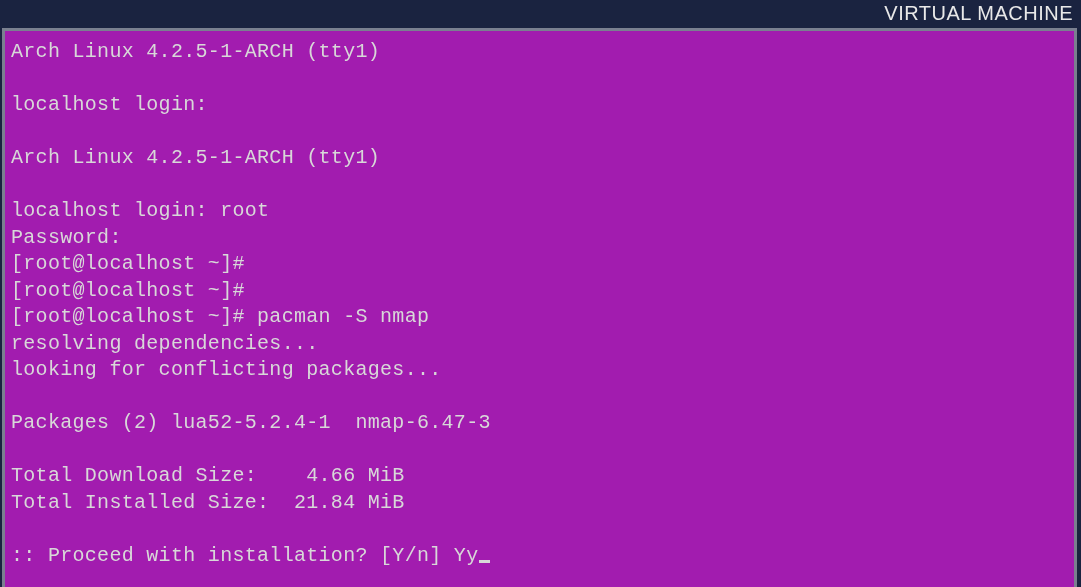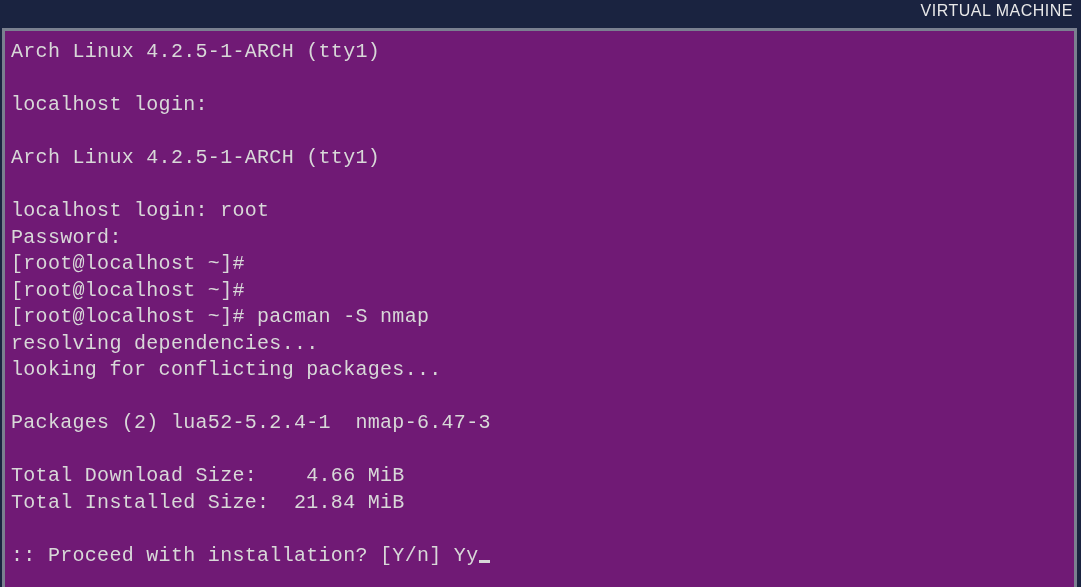--- a/index.html
+++ b/index.html
@@ -14,31 +14,31 @@
       font-family: "Liberation Mono", "DejaVu Sans Mono", "Courier New", monospace;
       overflow: hidden;
       position: relative;
     }
     .vm-label {
       position: absolute;
       top: 2px;
       right: 8px;
       color: #e8e8e8;
       font-family: "Segoe UI", "Helvetica Neue", Arial, sans-serif;
-      font-size: 16px;
+      font-size: 20px;
       font-weight: 400;
       letter-spacing: 0.5px;
     }
     .terminal {
       position: absolute;
       top: 28px;
       left: 2px;
       right: 4px;
       bottom: 0;
-      background: #701a75;
+      background: #a21caf;
       border: 3px solid #7a8090;
       border-bottom: none;
       padding: 8px 6px;
       overflow: hidden;
     }
     .terminal-content {
       color: #d8d8d8;
       font-size: 20px;
       line-height: 26.5px;
       white-space: pre;

